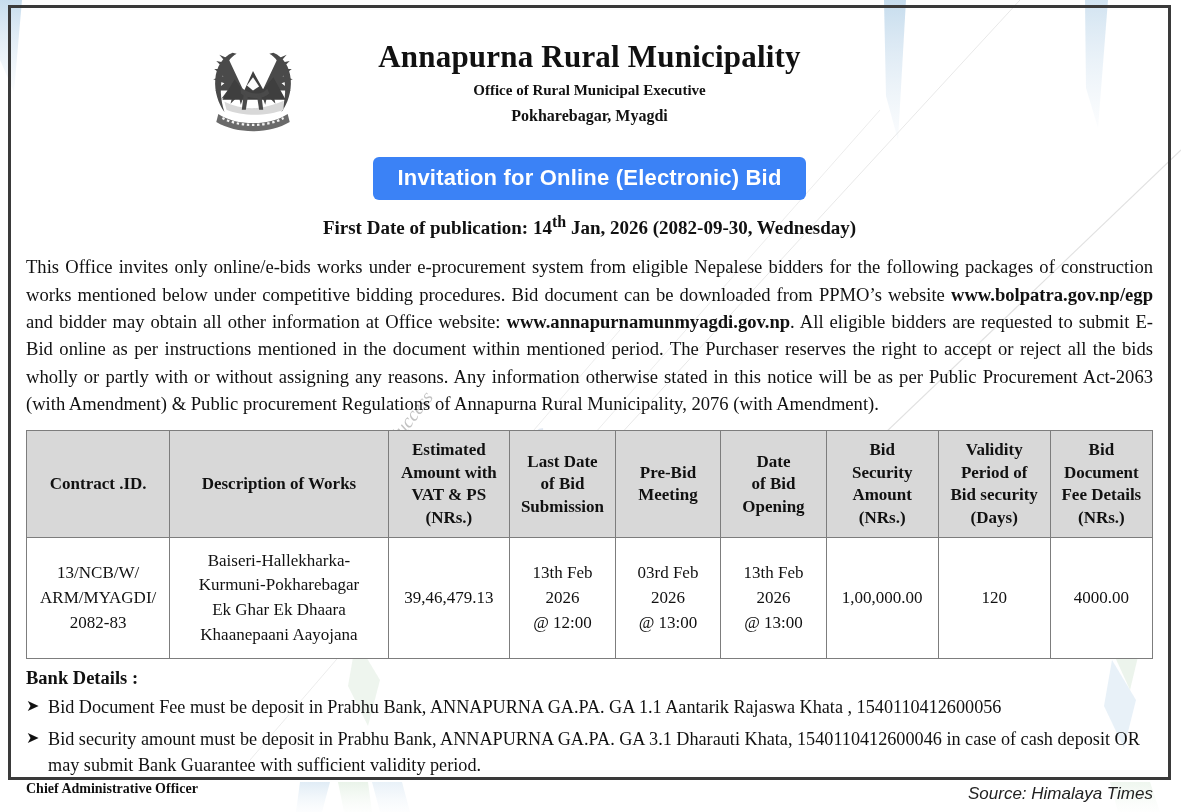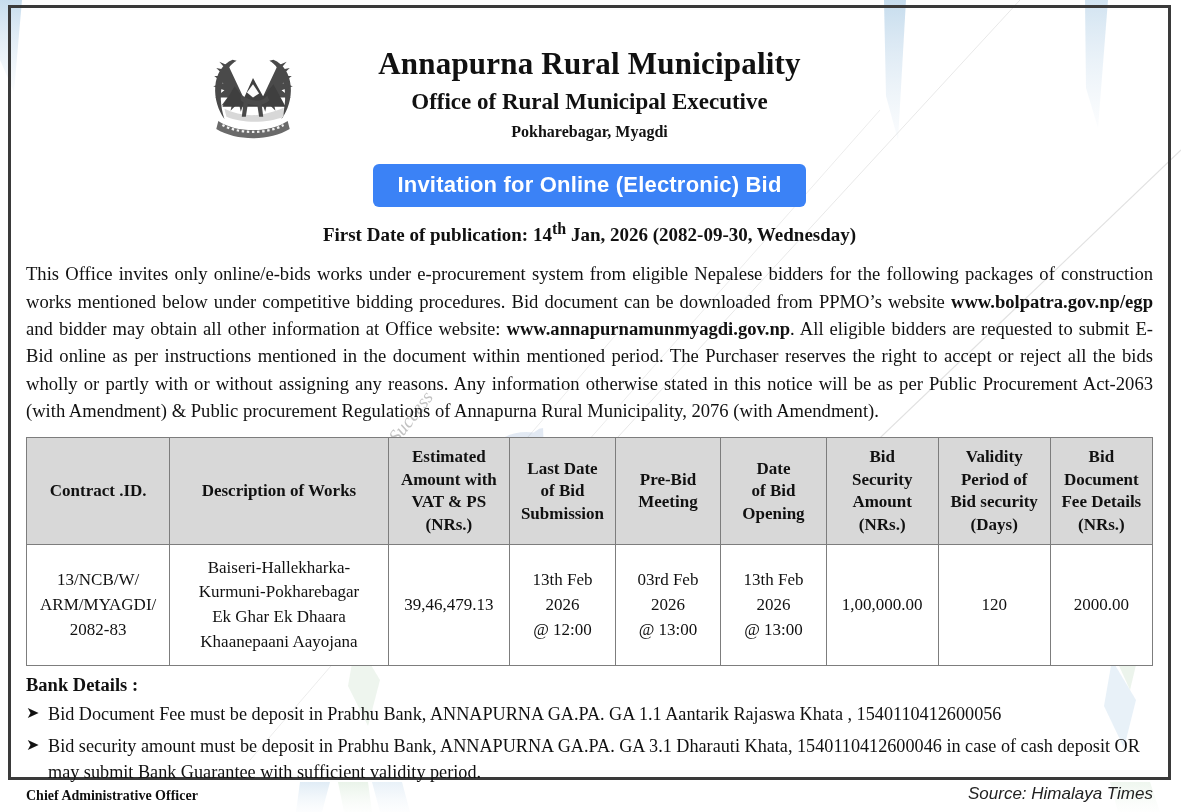--- a/index.html
+++ b/index.html
@@ -33,21 +33,21 @@
     height: 775px;
     border: 3px solid #3a3a3a;
     background: transparent;
     box-sizing: border-box;
     z-index: 2;
   }
 
   .page-inner {
     position: absolute;
     left: 8px;
-    top: 16px;
+    top: 9px;
     width: 1163px;
     height: 775px;
     box-sizing: border-box;
     padding: 22px 18px 6px 18px;
     z-index: 3;
   }
 
   
   .watermark {
     position: absolute;
@@ -100,21 +100,21 @@
     width: 100%;
     padding-top: 8px;
   }
   .org-title {
     font-size: 31px;
     font-weight: 700;
     letter-spacing: 0.2px;
     line-height: 1.15;
   }
   .org-sub1 {
-    font-size: 23px;
+    font-size: 15px;
     font-weight: 700;
     margin-top: 7px;
     line-height: 1.15;
   }
   .org-sub2 {
     font-size: 16px;
     font-weight: 700;
     margin-top: 8px;
     line-height: 1.15;
   }
@@ -394,21 +394,21 @@
           <div>2026</div>
           <div>@ 13:00</div>
         </td>
         <td>
           <div>13th Feb</div>
           <div>2026</div>
           <div>@ 13:00</div>
         </td>
         <td>1,00,000.00</td>
         <td>120</td>
-        <td>2000.00</td>
+        <td>4000.00</td>
       </tr>
     </tbody>
   </table>
 
   <div class="bank-head">Bank Details :</div>
   <ul class="bank-list">
     <li>
       <span class="arrow">➤</span>
       <span>Bid Document Fee must be deposit in Prabhu Bank, ANNAPURNA GA.PA. GA 1.1 Aantarik Rajaswa Khata , 1540110412600056</span>
     </li>

